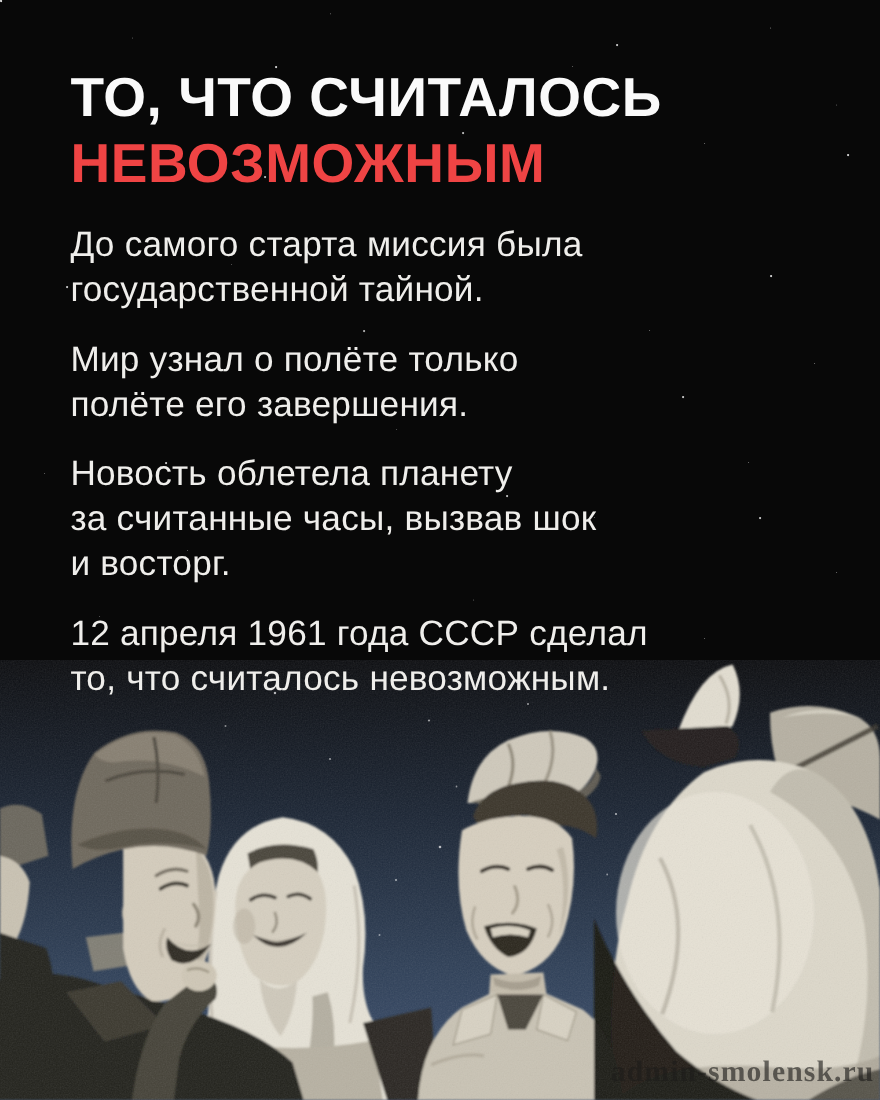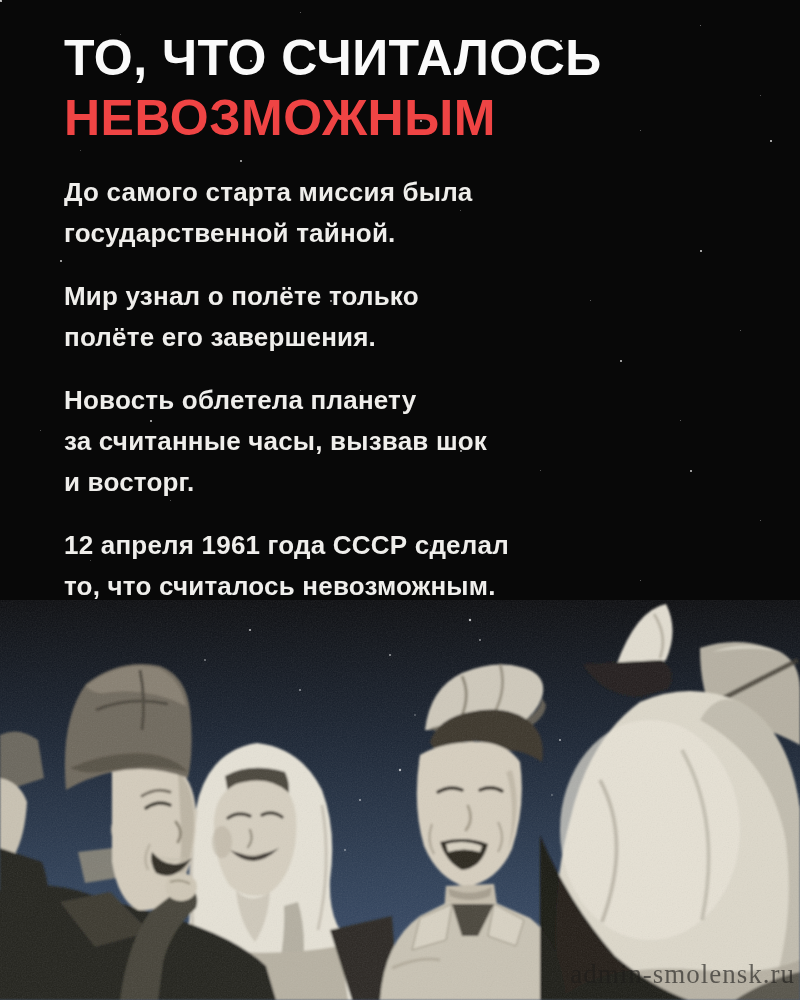--- a/index.html
+++ b/index.html
@@ -30,32 +30,32 @@
     box-shadow:
       250px 60px rgba(255,255,255,.85), 560px 40px rgba(255,255,255,.80),
       770px 140px rgba(255,255,255,.85), 420px 120px rgba(255,255,255,.75),
       60px 260px rgba(255,255,255,.80), 700px 250px rgba(255,255,255,.85),
       330px 300px rgba(255,255,255,.70), 150px 420px rgba(255,255,255,.80),
       620px 360px rgba(255,255,255,.80), 460px 450px rgba(255,255,255,.75),
       60px 620px rgba(255,255,255,.75), 390px 600px rgba(255,255,255,.70),
       690px 470px rgba(255,255,255,.80), 240px 160px rgba(255,255,255,.75);
   }
   
-  .content{position:absolute;top:0;left:0;right:4px;padding:28px 52px 0 64px;z-index:3;}
+  .content{position:absolute;top:0;left:0;right:4px;padding:58px 52px 0 64px;z-index:3;}
   .title{margin:0 0 24px 0;}
   .title span{display:block;font-weight:800;font-size:50px;line-height:60px;
     letter-spacing:.5px;color:#fafafa;}
   .title .t2{color:#ef4444;}
-  .body p{white-space:pre-line;margin:0 0 22px 0;font-size:26px;line-height:41px;
-    font-weight:700;letter-spacing:.2px;color:#efeeeb;}
+  .body p{white-space:pre-line;margin:0 0 22px 0;font-size:32px;line-height:41px;
+    font-weight:400;letter-spacing:.2px;color:#efeeeb;}
   
   .photo{position:absolute;left:0;bottom:0;width:800px;height:400px;z-index:1;}
   
   .watermark{position:absolute;right:5px;bottom:10px;z-index:4;
-    font-family:"Liberation Serif",serif;font-weight:400;font-size:27px;
+    font-family:"Liberation Serif",serif;font-weight:700;font-size:27px;
     letter-spacing:1px;color:#1d1c1a;opacity:.62;}
 </style>
 </head>
 <body>
 
 <div class="poster">
 
   <div class="stars-dim"></div>
   <div class="stars-bright"></div>
 

